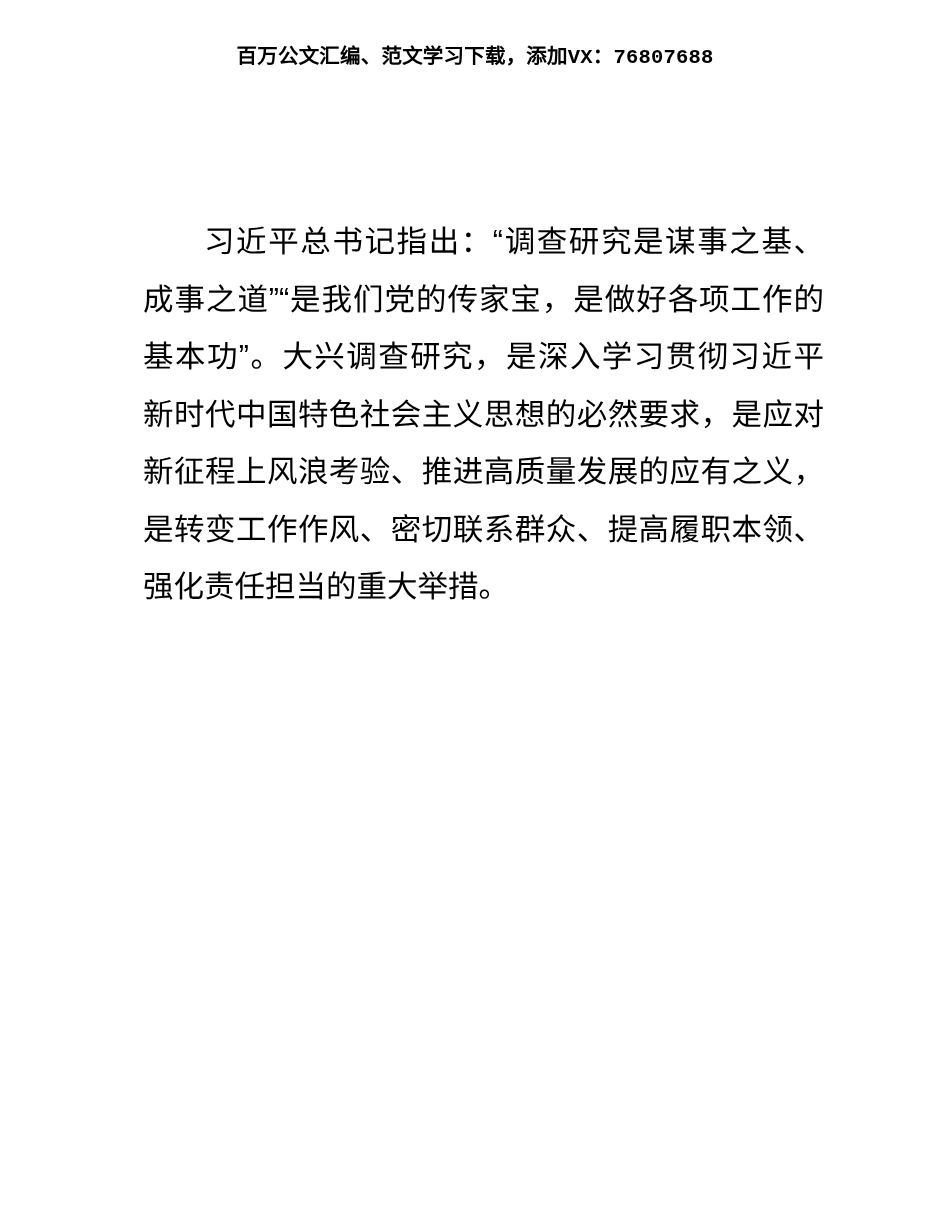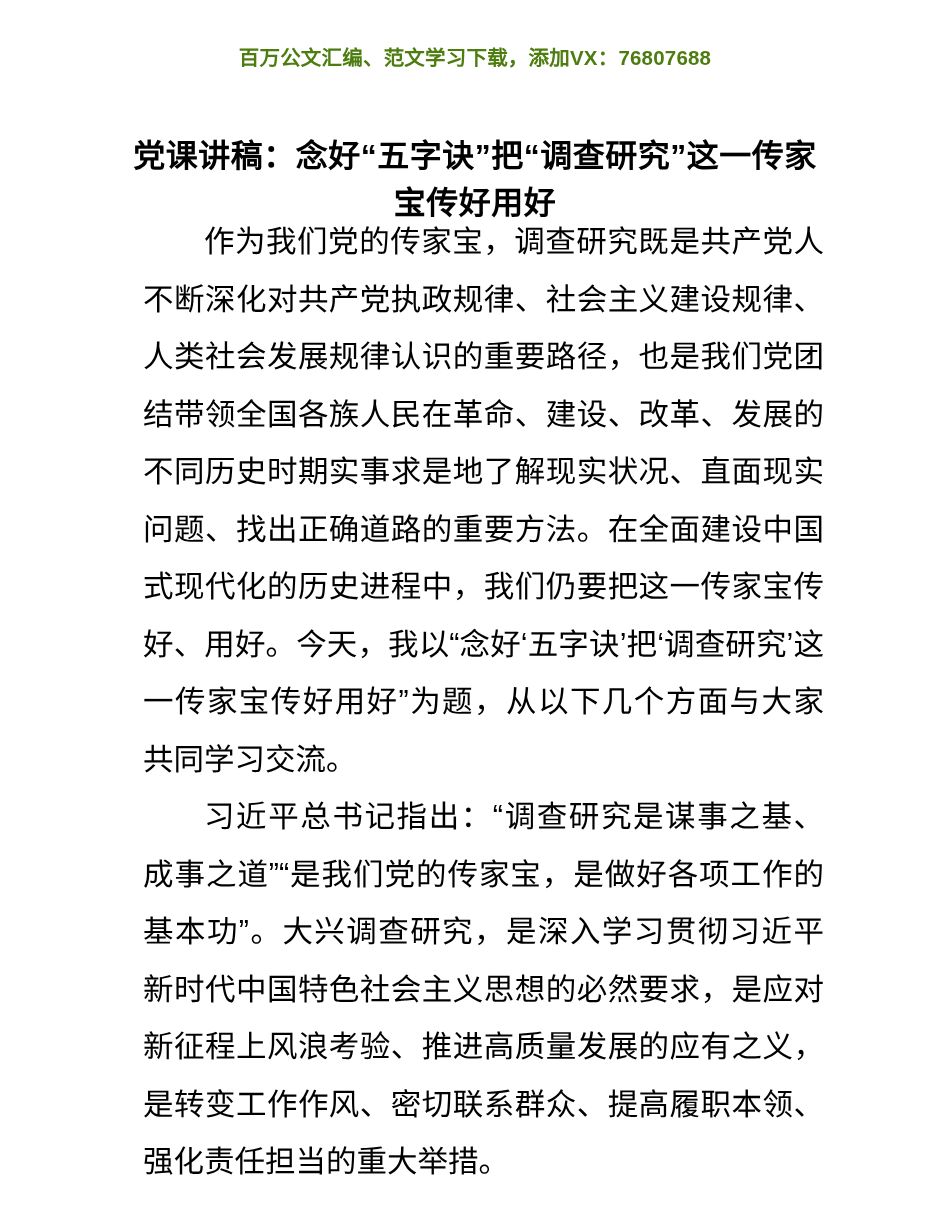--- a/index.html
+++ b/index.html
@@ -81,26 +81,24 @@
   .para.heading-2 {
     text-indent: 61px;
   }
 </style>
 </head>
 <body>
 
 <div class="page">
 
   <div class="promo-banner">
-    <span class="promo-text" style="color: #4d7c0f;">百万公文汇编、范文学习下载，添加VX：76807688</span>
+    <span class="promo-text" style="color: #000000; font-family: Liberation Mono, monospace;">百万公文汇编、范文学习下载，添加VX：76807688</span>
   </div>
 
-  <h1 class="doc-title">党课讲稿：念好“五字诀”把“调查研究”这一传家宝传好用好</h1>
 
   <div class="body-col">
-    <p class="para indent">作为我们党的传家宝，调查研究既是共产党人不断深化对共产党执政规律、社会主义建设规律、人类社会发展规律认识的重要路径，也是我们党团结带领全国各族人民在革命、建设、改革、发展的不同历史时期实事求是地了解现实状况、直面现实问题、找出正确道路的重要方法。在全面建设中国式现代化的历史进程中，我们仍要把这一传家宝传好、用好。今天，我以“念好‘五字诀’把‘调查研究’这一传家宝传好用好”为题，从以下几个方面与大家共同学习交流。</p>
 
 
     <p class="para indent">习近平总书记指出：“调查研究是谋事之基、成事之道”“是我们党的传家宝，是做好各项工作的基本功”。大兴调查研究，是深入学习贯彻习近平新时代中国特色社会主义思想的必然要求，是应对新征程上风浪考验、推进高质量发展的应有之义，是转变工作作风、密切联系群众、提高履职本领、强化责任担当的重大举措。</p>
 
   </div>
 
 </div>
 
 </body></html>

